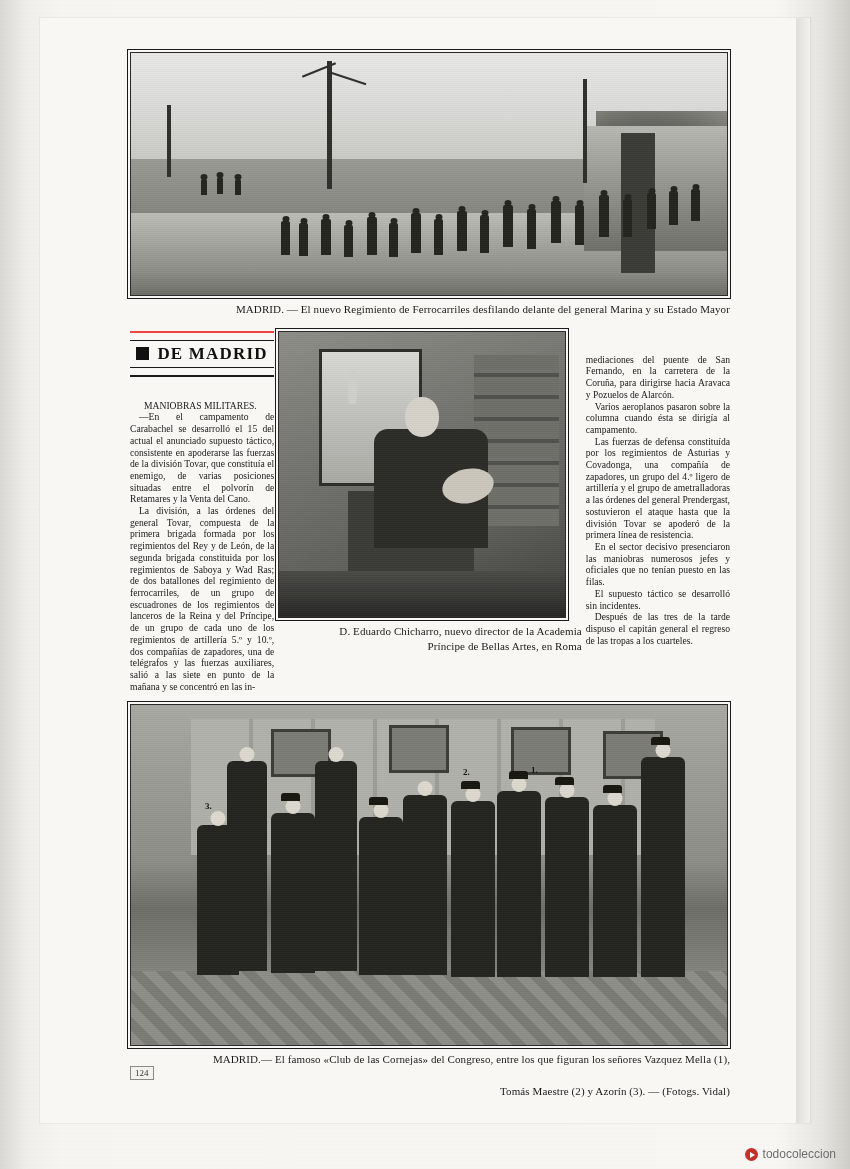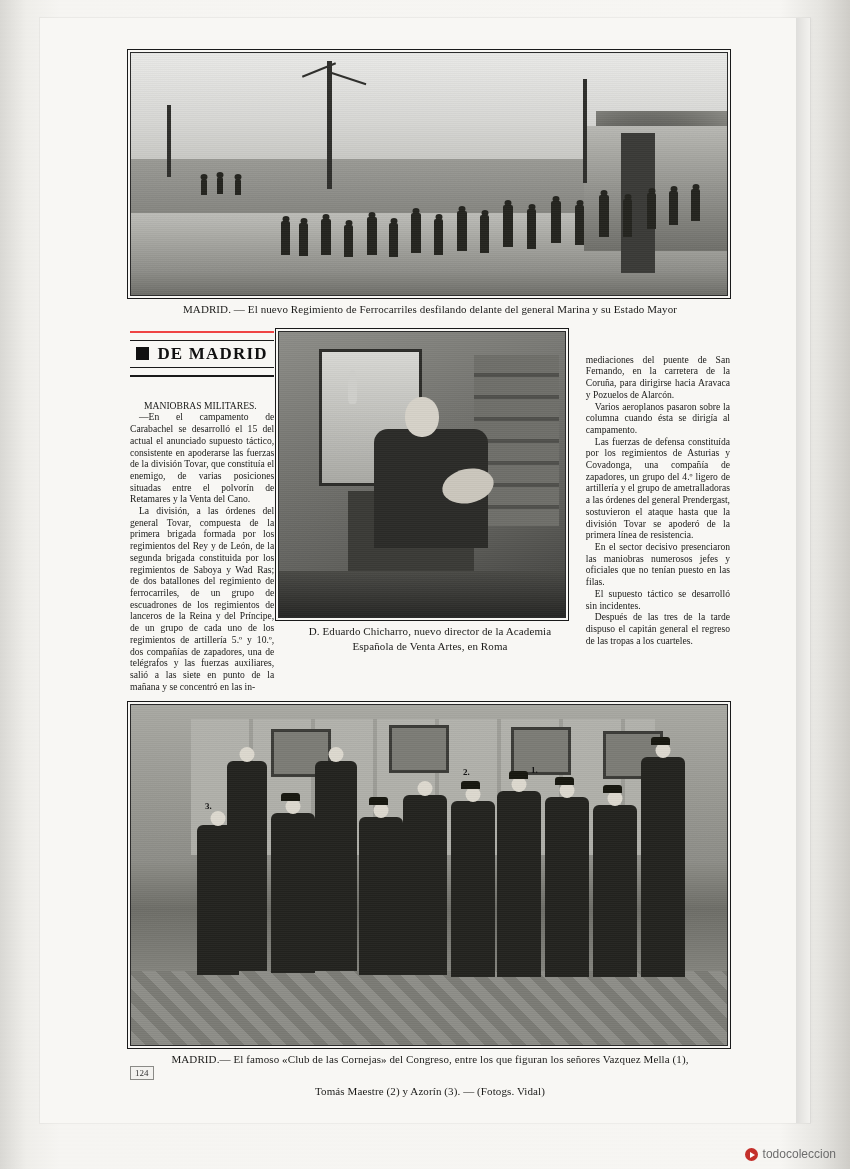--- a/index.html
+++ b/index.html
@@ -43,21 +43,21 @@
   .tp-hedge{position:absolute;right:0;top:24%;width:22%;height:24%;
      background:radial-gradient(ellipse at 40% 70%,#4a4a46 0%,#6c6c67 60%,#8b8b86 100%);}
   .tree{position:absolute;background:#2e2e2b;}
   .soldier{position:absolute;background:#24241f;border-radius:2px 2px 0 0;}
   .soldier:after{content:"";position:absolute;left:50%;transform:translateX(-50%);
      top:-5px;width:7px;height:6px;border-radius:50%;background:#24241f;}
   .grain{position:absolute;inset:0;pointer-events:none;
      background-image:repeating-linear-gradient(0deg,rgba(255,255,255,.05) 0 1px,rgba(0,0,0,.05) 1px 2px);
      opacity:.5;}
 
-  .caption{font-size:11px;line-height:1.25;text-align:center;color:#1b1b19;margin:7px 0 0;
+  .caption{font-size:11px;line-height:1.25;text-align:right;color:#1b1b19;margin:7px 0 0;
      letter-spacing:.1px;font-family:"Liberation Serif",serif;}
 
   
   .mid{display:flex;margin-top:14px;}
   .col{width:152px;}
   .col-right{width:152px;}
   .mid-center{width:320px;margin:0 4px;}
 
   .head-rule{border-top:2px solid #ef4444;border-bottom:2px solid #1a1a1a;padding:7px 0;}
   .head-rule .inner{border-top:1px solid #1a1a1a;border-bottom:1px solid #1a1a1a;padding:3px 0;}
@@ -188,21 +188,21 @@
               </div>
               <div class="mp-chair"></div>
               <div class="mp-man-body"></div>
               <div class="mp-man-head"></div>
               <div class="mp-palette"></div>
               <div class="mp-floor"></div>
               <div class="grain"></div>
             </div>
           </div>
           <div class="caption">D. Eduardo Chicharro, nuevo director de la Academia</div>
-          <div class="caption" style="margin-top:1px">Española de Venta Artes, en Roma</div>
+          <div class="caption" style="margin-top:1px">Príncipe de Bellas Artes, en Roma</div>
         </div>
 
         <div class="col-right">
           <div class="body-text">
             <p style="text-indent:0">mediaciones del puente de San Fernando, en la carretera de la Coruña, para dirigirse hacia Aravaca y Pozuelos de Alarcón.</p>
             <p>Varios aeroplanos pasaron sobre la columna cuando ésta se dirigía al campamento.</p>
             <p>Las fuerzas de defensa constituída por los regimientos de Asturias y Covadonga, una compañía de zapadores, un grupo del 4.º ligero de artillería y el grupo de ametralladoras a las órdenes del general Prendergast, sostuvieron el ataque hasta que la división Tovar se apoderó de la primera línea de resistencia.</p>
             <p>En el sector decisivo presenciaron las maniobras numerosos jefes y oficiales que no tenían puesto en las filas.</p>
             <p>El supuesto táctico se desarrolló sin incidentes.</p>
             <p>Después de las tres de la tarde dispuso el capitán general el regreso de las tropas a los cuarteles.</p>

